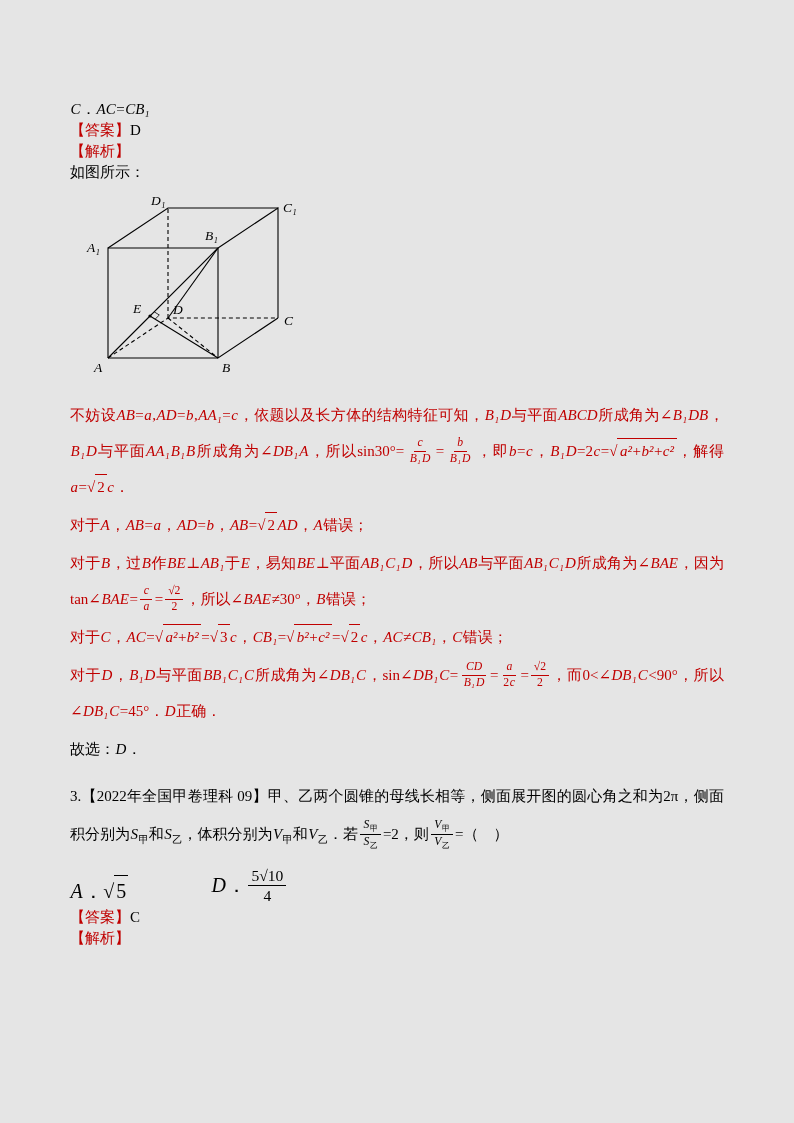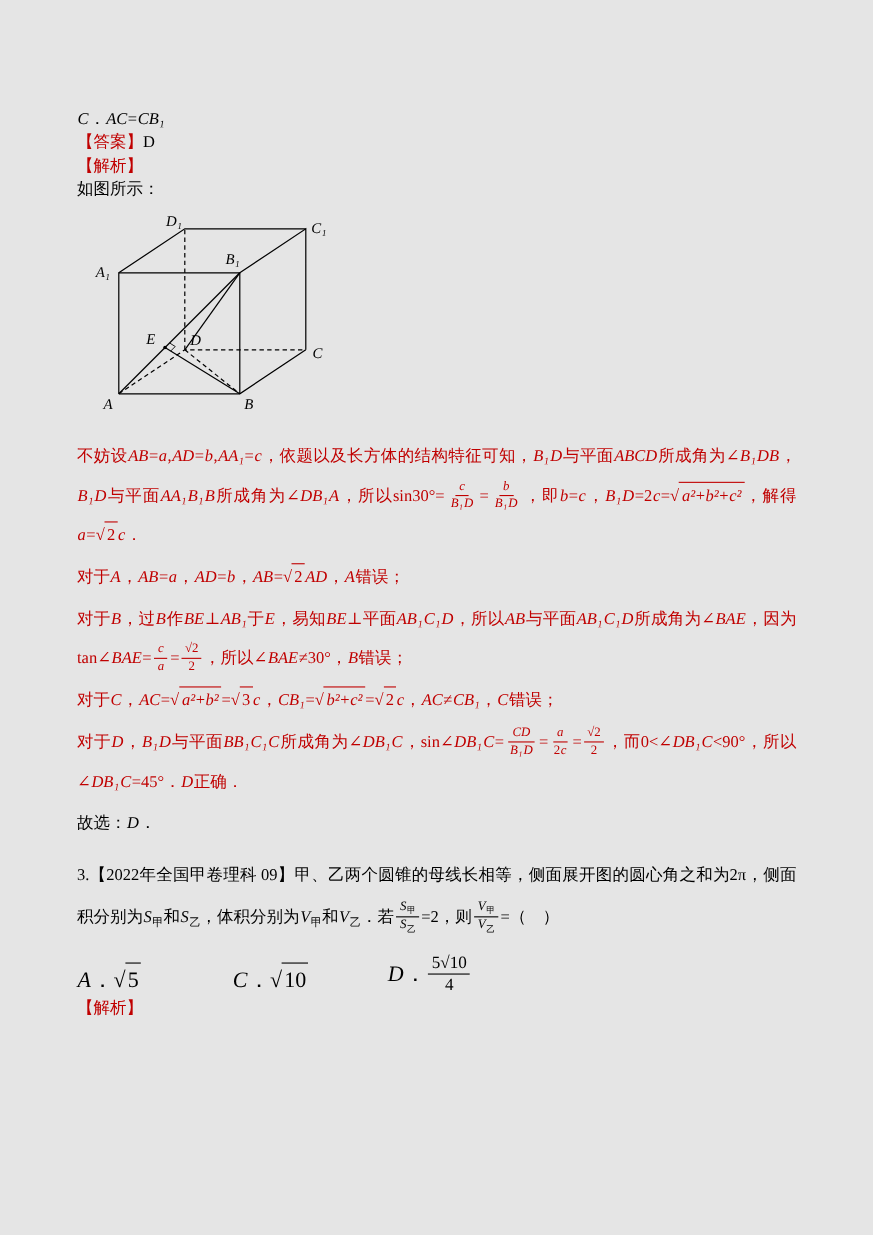--- a/index.html
+++ b/index.html
@@ -117,25 +117,27 @@
     <div class="stem">3.【2022年全国甲卷理科 09】甲、乙两个圆锥的母线长相等，侧面展开图的圆心角之和为2π，侧面积分别为<i class="mvar">S</i><sub class="msub">甲</sub>和<i class="mvar">S</i><sub class="msub">乙</sub>，体积分别为<i class="mvar">V</i><sub class="msub">甲</sub>和<i class="mvar">V</i><sub class="msub">乙</sub>．若<span class="frac">
           <span class="num"><i class="mvar">S</i><sub class="msub">甲</sub></span>
           <span class="den"><i class="mvar">S</i><sub class="msub">乙</sub></span>
         </span>=2，则<span class="frac">
           <span class="num"><i class="mvar">V</i><sub class="msub">甲</sub></span>
           <span class="den"><i class="mvar">V</i><sub class="msub">乙</sub></span>
         </span>=（　）</div>
 
     <div class="q3-options">
       <span class="q3opt"><i class="mvar">A</i>．<span class="sqrt">√<span class="vinc">5</span></span></span>
-      <span class="q3opt"><i class="mvar">C</i>．<span class="sqrt">√<span class="vinc">10</span></span></span>
       <span class="q3opt lastopt"><i class="mvar">D</i>．<span class="frac">
             <span class="num">5√10</span>
             <span class="den">4</span>
           </span></span>
     </div>
 
+    <div class="line gap">
+      <span class="red">【答案】</span><span>C</span>
+    </div>
 
     <div class="line gap red">【解析】</div>
 
 
   </div>
 </div>
 
 </body></html>

